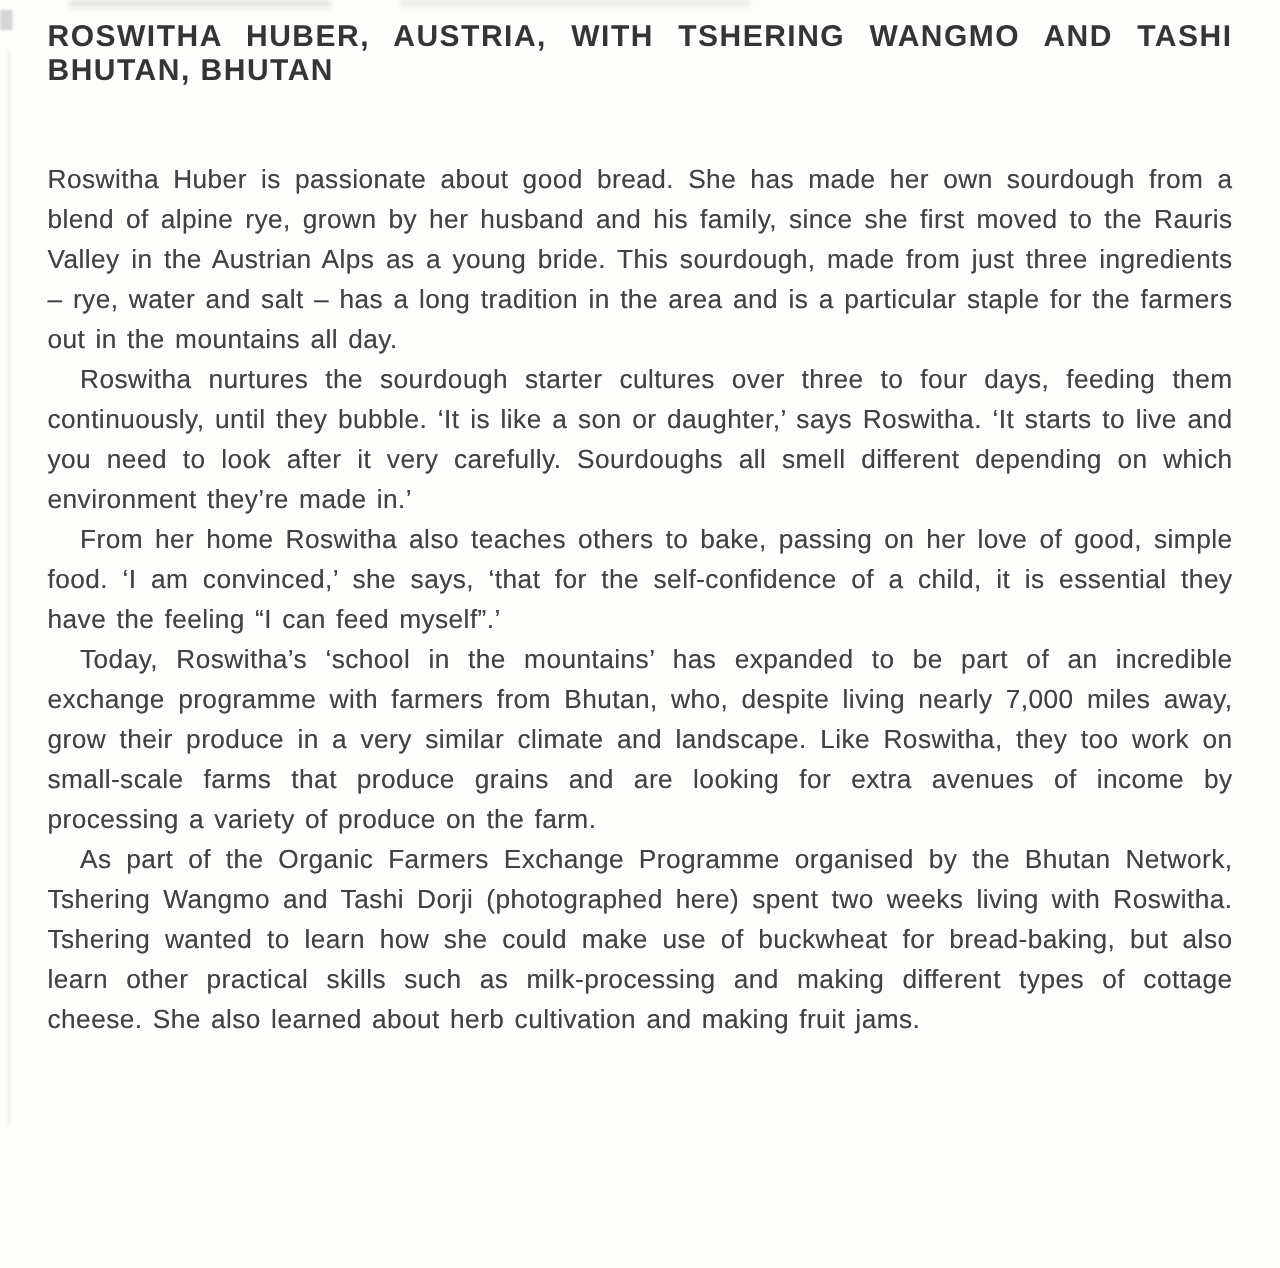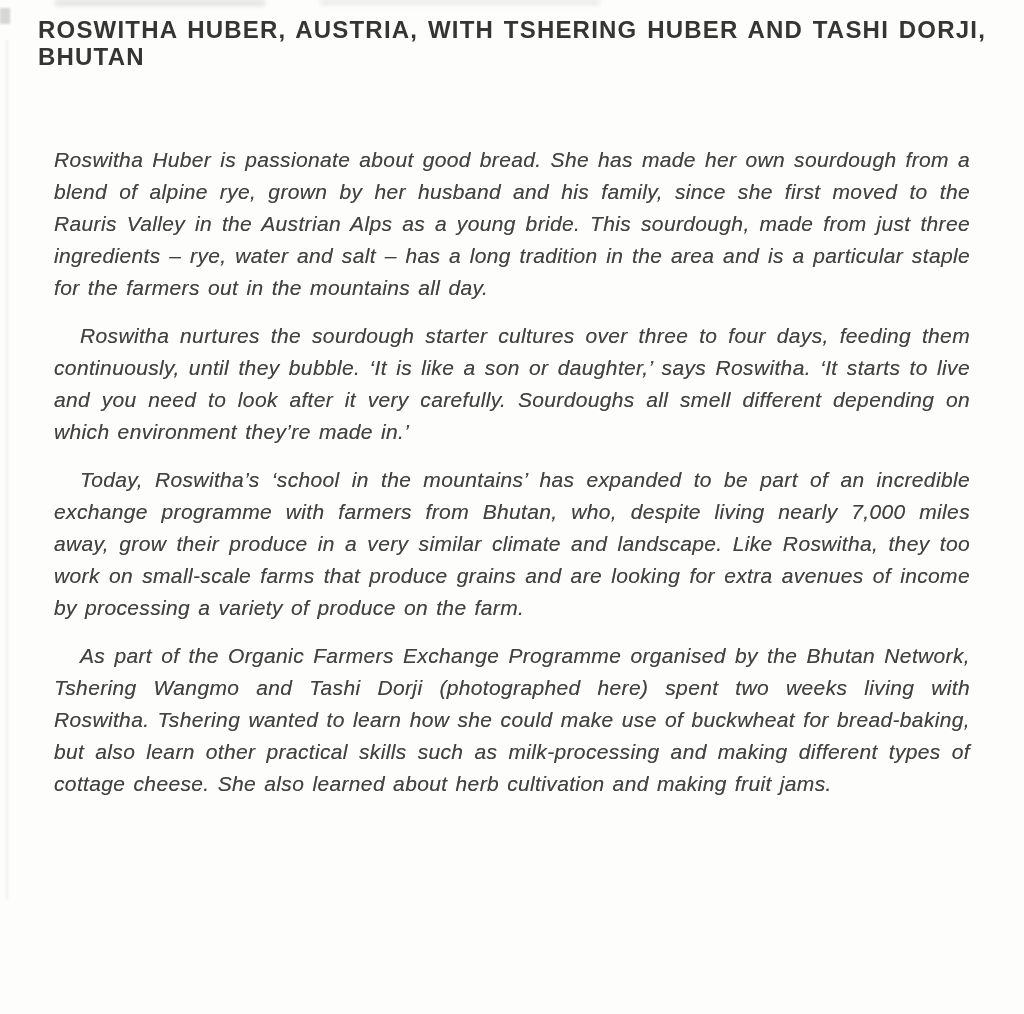--- a/index.html
+++ b/index.html
@@ -64,39 +64,39 @@
     left: 38px; top: 128px;
     width: 948px;
     color: #424242;
     font-size: 21px;
     line-height: 32px;
     letter-spacing: 0.35px;
     word-spacing: 2px;
     text-shadow: 0 0 0.5px rgba(70,70,70,0.55);
   }
   .para {
-    margin: 16px;
+    margin: 0;
     text-indent: 26px;
     text-align: justify;
-    font-style: italic;
   }
   .para.first {
     text-indent: 0;
   }
 </style>
 </head>
 <body>
 
 <div class="page">
   <div class="scan-smudge-1"></div>
   <div class="scan-smudge-2"></div>
   <div class="scan-corner-patch"></div>
   <div class="scan-edge-line"></div>
 
-  <h1 class="heading">ROSWITHA HUBER, AUSTRIA, WITH TSHERING HUBER AND TASHI DORJI, BHUTAN</h1>
+  <h1 class="heading">ROSWITHA HUBER, AUSTRIA, WITH TSHERING WANGMO AND TASHI BHUTAN, BHUTAN</h1>
 
   <div class="article-body">
       <p class="para first">Roswitha Huber is passionate about good bread. She has made her own sourdough from a blend of alpine rye, grown by her husband and his family, since she first moved to the Rauris Valley in the Austrian Alps as a young bride. This sourdough, made from just three ingredients – rye, water and salt – has a long tradition in the area and is a particular staple for the farmers out in the mountains all day.</p>
       <p class="para">Roswitha nurtures the sourdough starter cultures over three to four days, feeding them continuously, until they bubble. ‘It is like a son or daughter,’ says Roswitha. ‘It starts to live and you need to look after it very carefully. Sourdoughs all smell different depending on which environment they’re made in.’</p>
+      <p class="para">From her home Roswitha also teaches others to bake, passing on her love of good, simple food. ‘I am convinced,’ she says, ‘that for the self-confidence of a child, it is essential they have the feeling “I can feed myself”.’</p>
       <p class="para">Today, Roswitha’s ‘school in the mountains’ has expanded to be part of an incredible exchange programme with farmers from Bhutan, who, despite living nearly 7,000 miles away, grow their produce in a very similar climate and landscape. Like Roswitha, they too work on small-scale farms that produce grains and are looking for extra avenues of income by processing a variety of produce on the farm.</p>
       <p class="para">As part of the Organic Farmers Exchange Programme organised by the Bhutan Network, Tshering Wangmo and Tashi Dorji (photographed here) spent two weeks living with Roswitha. Tshering wanted to learn how she could make use of buckwheat for bread-baking, but also learn other practical skills such as milk-processing and making different types of cottage cheese. She also learned about herb cultivation and making fruit jams.</p>
     </div>
 </div>
 
 </body></html>

